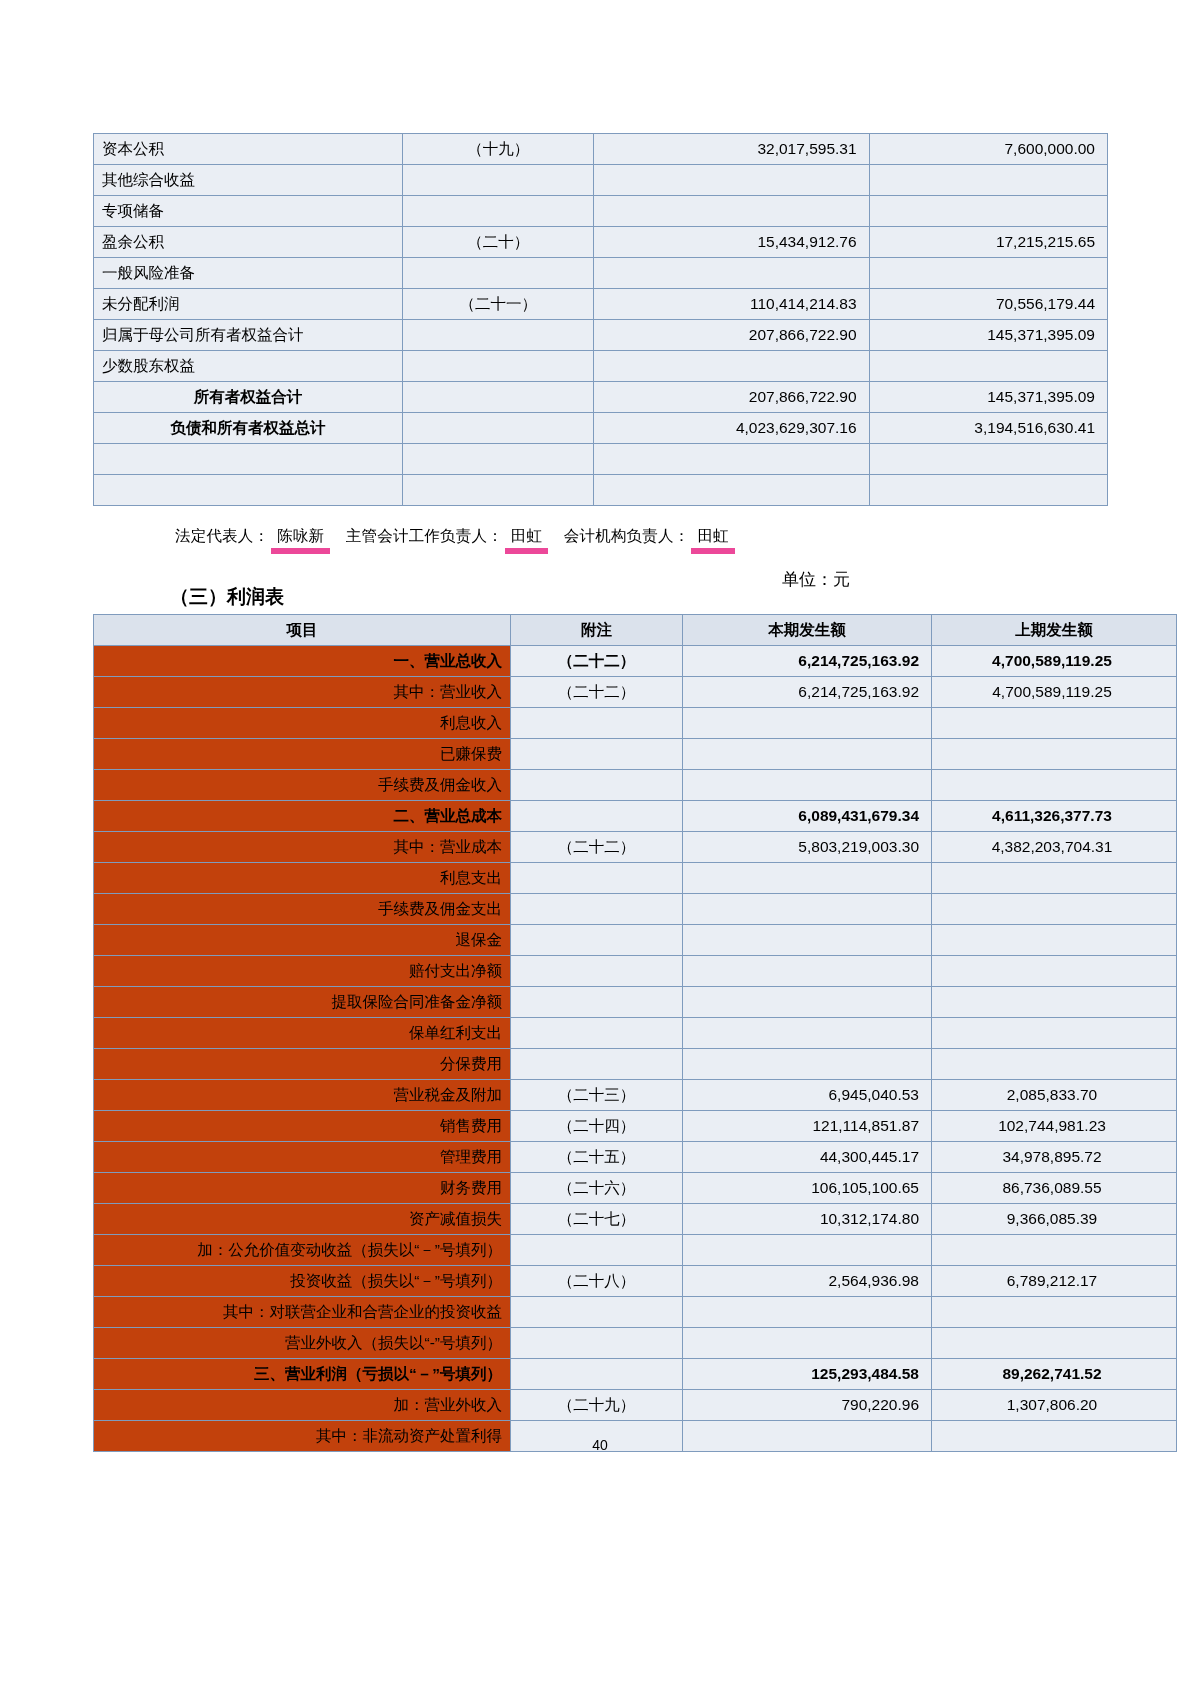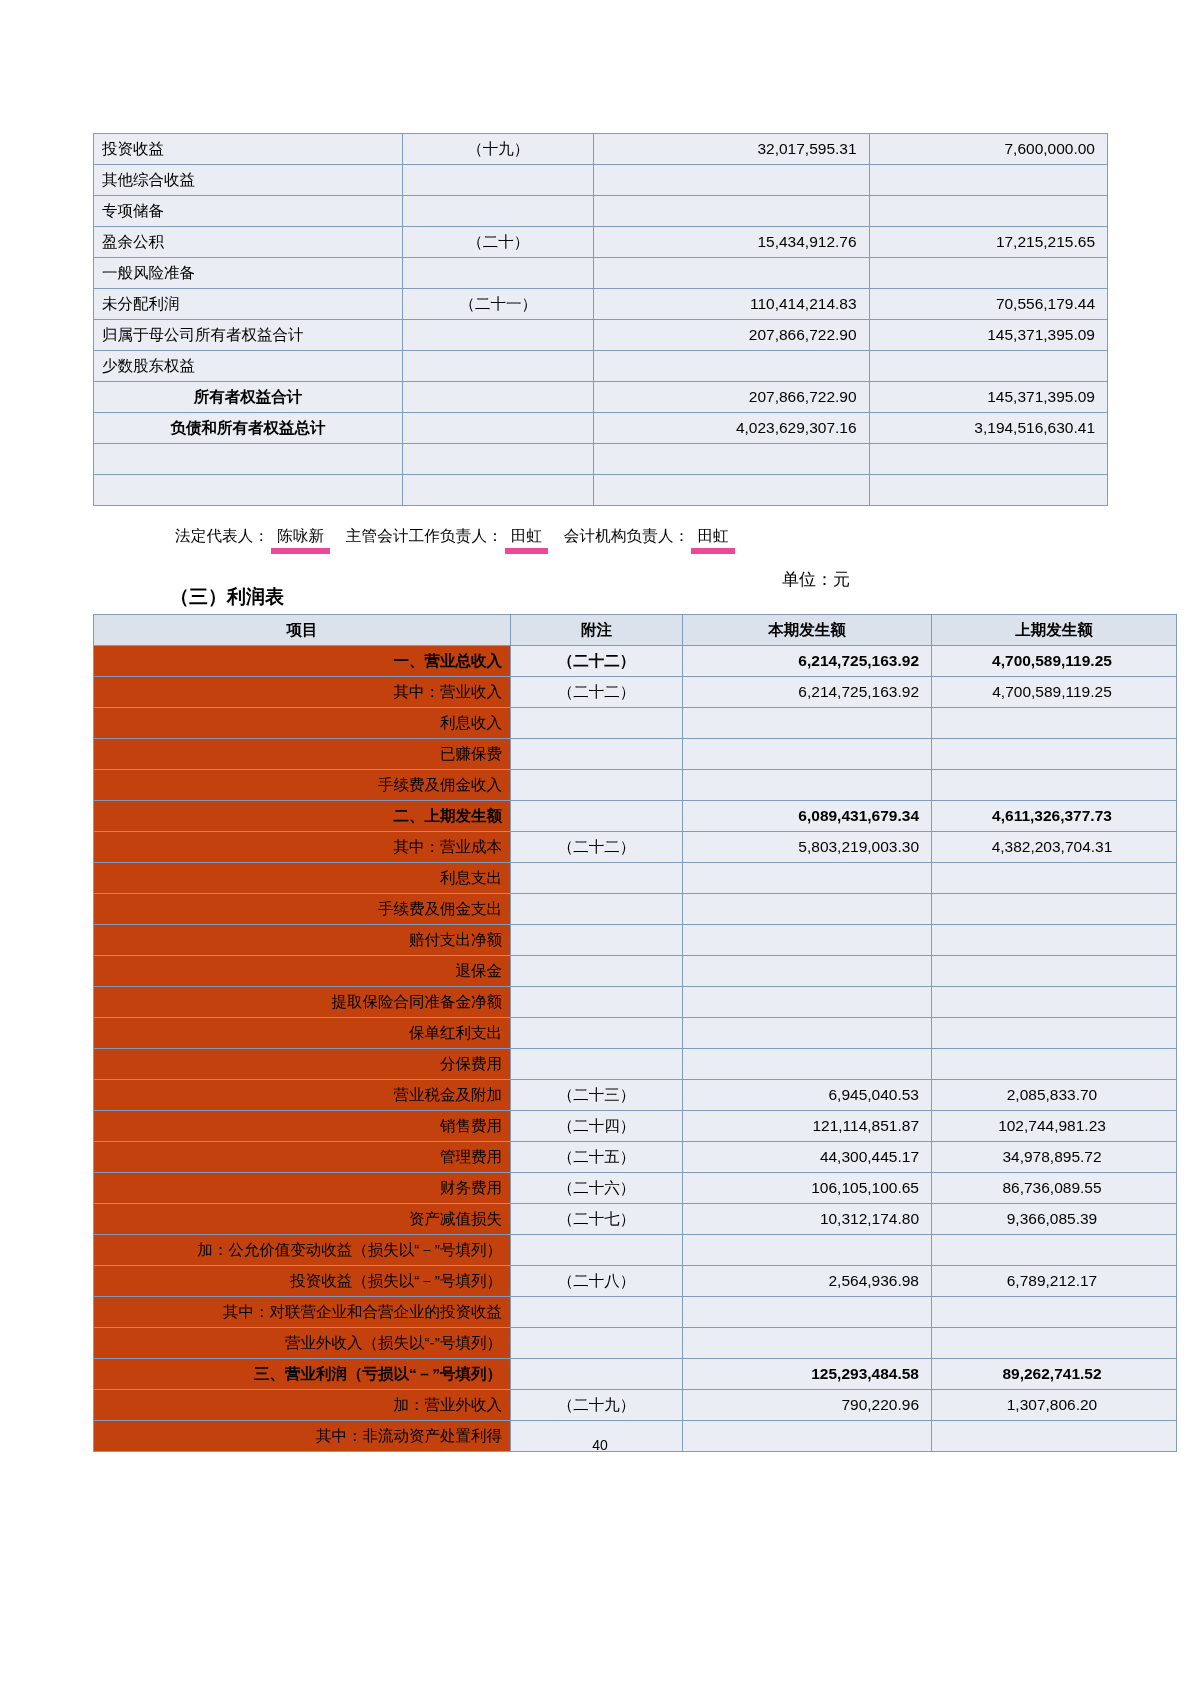--- a/index.html
+++ b/index.html
@@ -121,21 +121,21 @@
   }
 </style>
 </head>
 <body>
 
 <div class="page">
 
   <table class="fin" id="bs-table">
     <tbody>
         <tr>
-          <td class="c-item">投资收益</td>
+          <td class="c-item">资本公积</td>
           <td class="c-note">（十九）</td>
           <td class="c-cur">32,017,595.31</td>
           <td class="c-prev">7,600,000.00</td>
         </tr>
         <tr>
           <td class="c-item">其他综合收益</td>
           <td class="c-note"></td>
           <td class="c-cur"></td>
           <td class="c-prev"></td>
         </tr>
@@ -245,21 +245,21 @@
           <td class="c-cur"></td>
           <td class="c-prev"></td>
         </tr>
         <tr>
           <td class="c-item">手续费及佣金收入</td>
           <td class="c-note"></td>
           <td class="c-cur"></td>
           <td class="c-prev"></td>
         </tr>
         <tr class="strong">
-          <td class="c-item">二、上期发生额</td>
+          <td class="c-item">二、营业总成本</td>
           <td class="c-note"></td>
           <td class="c-cur">6,089,431,679.34</td>
           <td class="c-prev">4,611,326,377.73</td>
         </tr>
         <tr>
           <td class="c-item">其中：营业成本</td>
           <td class="c-note">（二十二）</td>
           <td class="c-cur">5,803,219,003.30</td>
           <td class="c-prev">4,382,203,704.31</td>
         </tr>
@@ -269,27 +269,27 @@
           <td class="c-cur"></td>
           <td class="c-prev"></td>
         </tr>
         <tr>
           <td class="c-item">手续费及佣金支出</td>
           <td class="c-note"></td>
           <td class="c-cur"></td>
           <td class="c-prev"></td>
         </tr>
         <tr>
+          <td class="c-item">退保金</td>
+          <td class="c-note"></td>
+          <td class="c-cur"></td>
+          <td class="c-prev"></td>
+        </tr>
+        <tr>
           <td class="c-item">赔付支出净额</td>
-          <td class="c-note"></td>
-          <td class="c-cur"></td>
-          <td class="c-prev"></td>
-        </tr>
-        <tr>
-          <td class="c-item">退保金</td>
           <td class="c-note"></td>
           <td class="c-cur"></td>
           <td class="c-prev"></td>
         </tr>
         <tr>
           <td class="c-item">提取保险合同准备金净额</td>
           <td class="c-note"></td>
           <td class="c-cur"></td>
           <td class="c-prev"></td>
         </tr>

